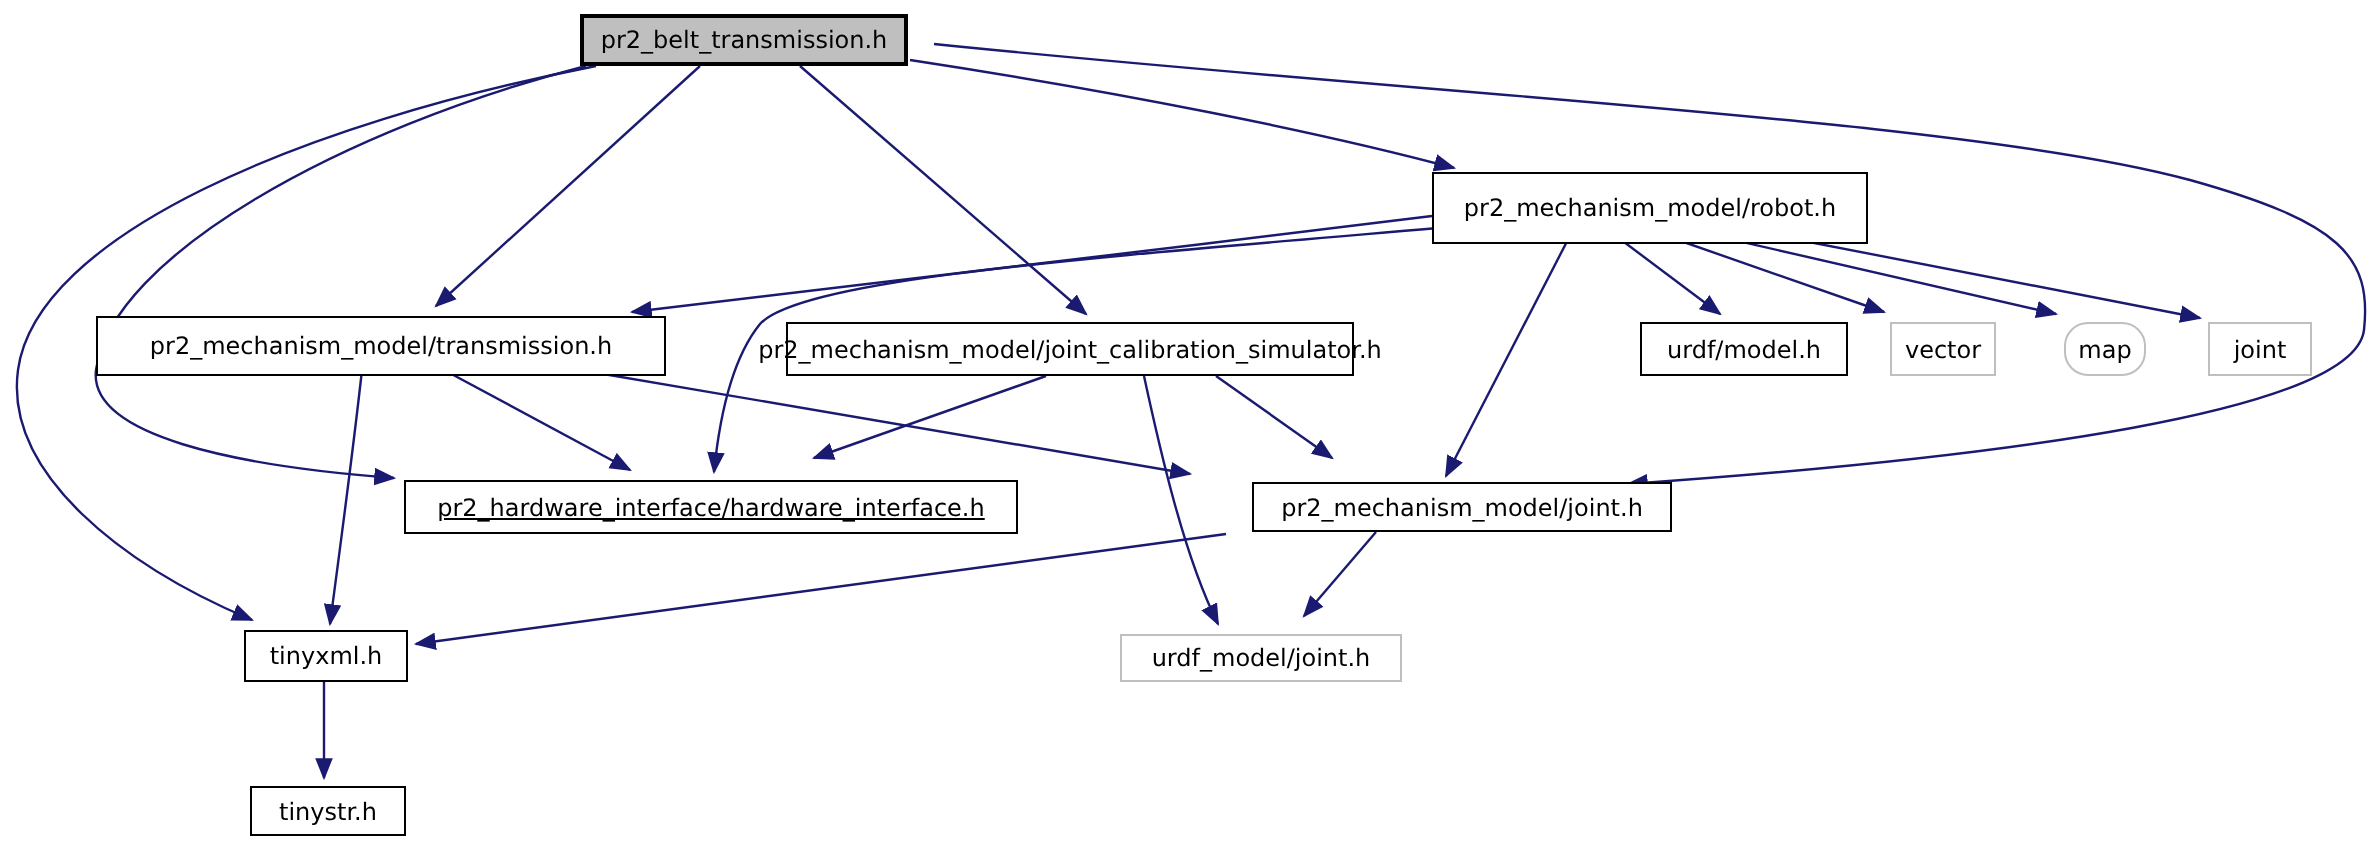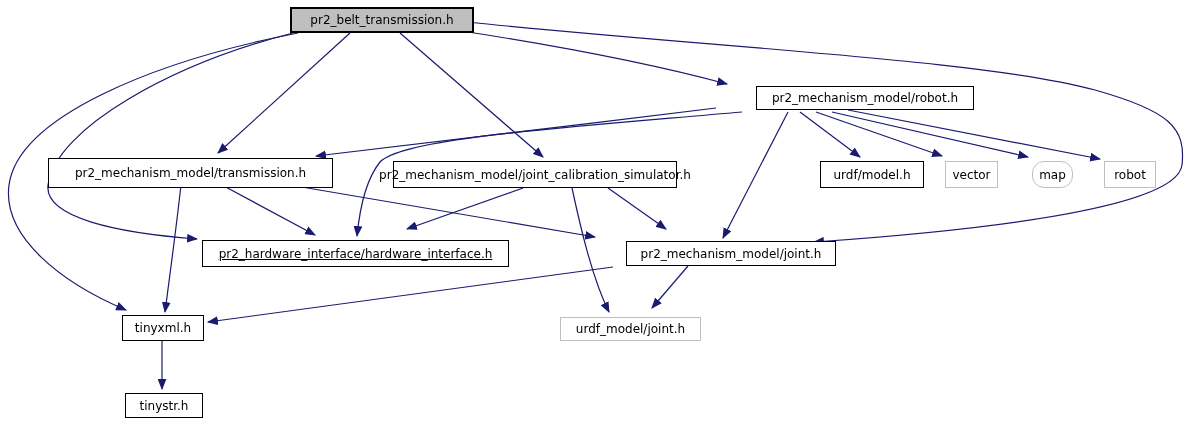--- a/index.html
+++ b/index.html
@@ -75,35 +75,35 @@
 
     <path class="edge" d="M 572 188 C 580 225, 592 278, 609 312" marker-end="url(#arrowhead)"></path>
 
     <path class="edge" d="M 688 266 L 652 308" marker-end="url(#arrowhead)"></path>
 
     <path class="edge" d="M 613 267 L 208 322" marker-end="url(#arrowhead)"></path>
 
     <path class="edge" d="M 162 341 L 162 389" marker-end="url(#arrowhead)"></path>
   </svg>
 
-  <div class="node root" style="left:290px; top:7px; width:184px; height:26px;">pr2_belt_transmission.h</div>
+  <div class="node root" style="left:290px; top:7px; width:164px; height:26px;">pr2_belt_transmission.h</div>
 
-  <div class="node link" style="left:716px; top:86px; width:218px; height:24px;margin-left:40px;">pr2_mechanism_model/robot.h</div>
+  <div class="node link" style="left:716px; top:86px; width:218px; height:36px;">pr2_mechanism_model/robot.h</div>
 
   <div class="node link" style="left:48px; top:158px; width:285px; height:30px;">pr2_mechanism_model/transmission.h</div>
 
   <div class="node link" style="left:393px; top:161px; width:284px; height:27px;">pr2_mechanism_model/joint_calibration_simulator.h</div>
 
   <div class="node link" style="left:820px; top:161px; width:104px; height:27px;">urdf/model.h</div>
 
   <div class="node external" style="left:945px; top:161px; width:53px; height:27px;">vector</div>
 
   <div class="node external" style="left:1032px; top:161px; width:41px; height:27px;border-radius:12px;">map</div>
 
-  <div class="node external" style="left:1104px; top:161px; width:52px; height:27px;">robot</div>
+  <div class="node external" style="left:1104px; top:161px; width:52px; height:27px;">joint</div>
 
   <div class="node link" style="left:202px; top:240px; width:307px; height:27px;text-decoration:underline;">pr2_hardware_interface/hardware_interface.h</div>
 
   <div class="node link" style="left:626px; top:241px; width:210px; height:25px;">pr2_mechanism_model/joint.h</div>
 
   <div class="node external" style="left:560px; top:317px; width:141px; height:24px;">urdf_model/joint.h</div>
 
   <div class="node link" style="left:122px; top:315px; width:82px; height:26px;">tinyxml.h</div>
 
   <div class="node link" style="left:125px; top:393px; width:78px; height:25px;">tinystr.h</div>

